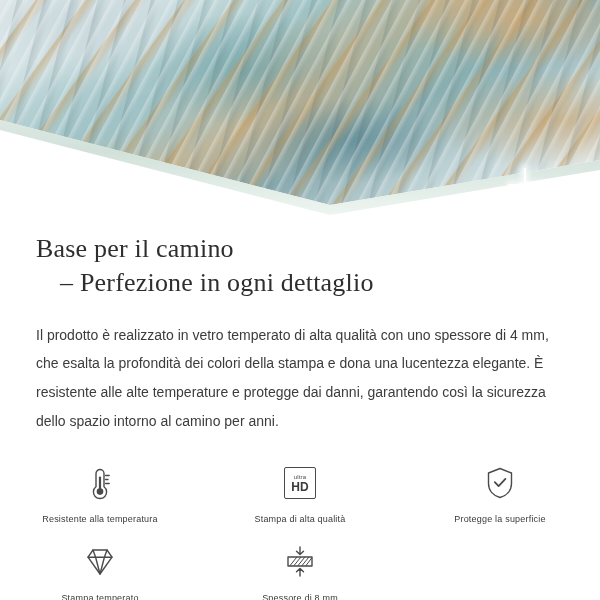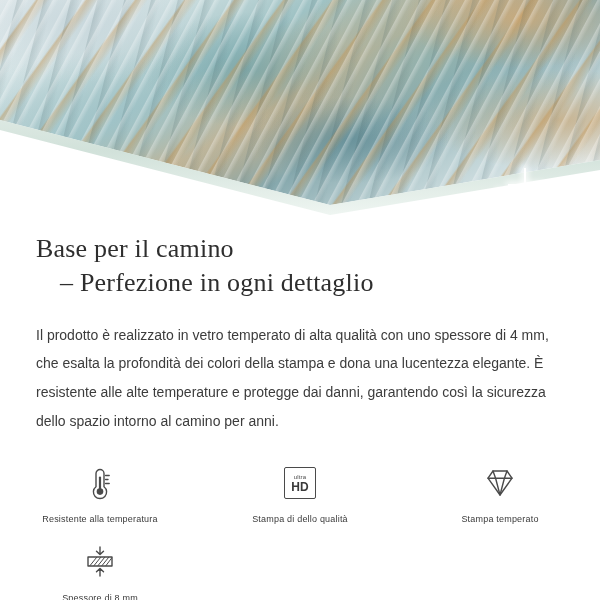--- a/index.html
+++ b/index.html
@@ -200,23 +200,32 @@
       <div class="feature-label">Resistente alla temperatura</div>
     </div>
 
     <div class="feature">
       <div class="feature-icon">
         <div class="hd-box">
           <span class="hd-top">ultra</span>
           <span class="hd-big">HD</span>
         </div>
       </div>
-      <div class="feature-label">Stampa di dello qualità</div>
-    </div>
-
+      <div class="feature-label">Stampa di alta qualità</div>
+    </div>
+
+    <div class="feature">
+      <div class="feature-icon">
+        <svg width="36" height="40" viewBox="0 0 36 40">
+          <path class="ico-stroke" d="M18 5.5 6.5 10v10.5c0 7.2 5 12.2 11.5 14 6.5-1.8 11.5-6.8 11.5-14V10L18 5.5z"></path>
+          <path class="ico-stroke" style="stroke-width:1.8" d="m12.8 19.2 3.8 3.9 6.8-7.2"></path>
+        </svg>
+      </div>
+      <div class="feature-label">Protegge la superficie</div>
+    </div>
 
     <div class="feature">
       <div class="feature-icon">
         <svg width="38" height="36" viewBox="0 0 38 36">
           <path class="ico-stroke" d="M7 13.2 12 6h14l5 7.2L19 30 7 13.2z"></path>
           <path class="ico-stroke" d="M7 13.2h24M12 6l2.6 7.2L19 30M26 6l-2.6 7.2L19 30"></path>
         </svg>
       </div>
       <div class="feature-label">Stampa temperato</div>
     </div>

